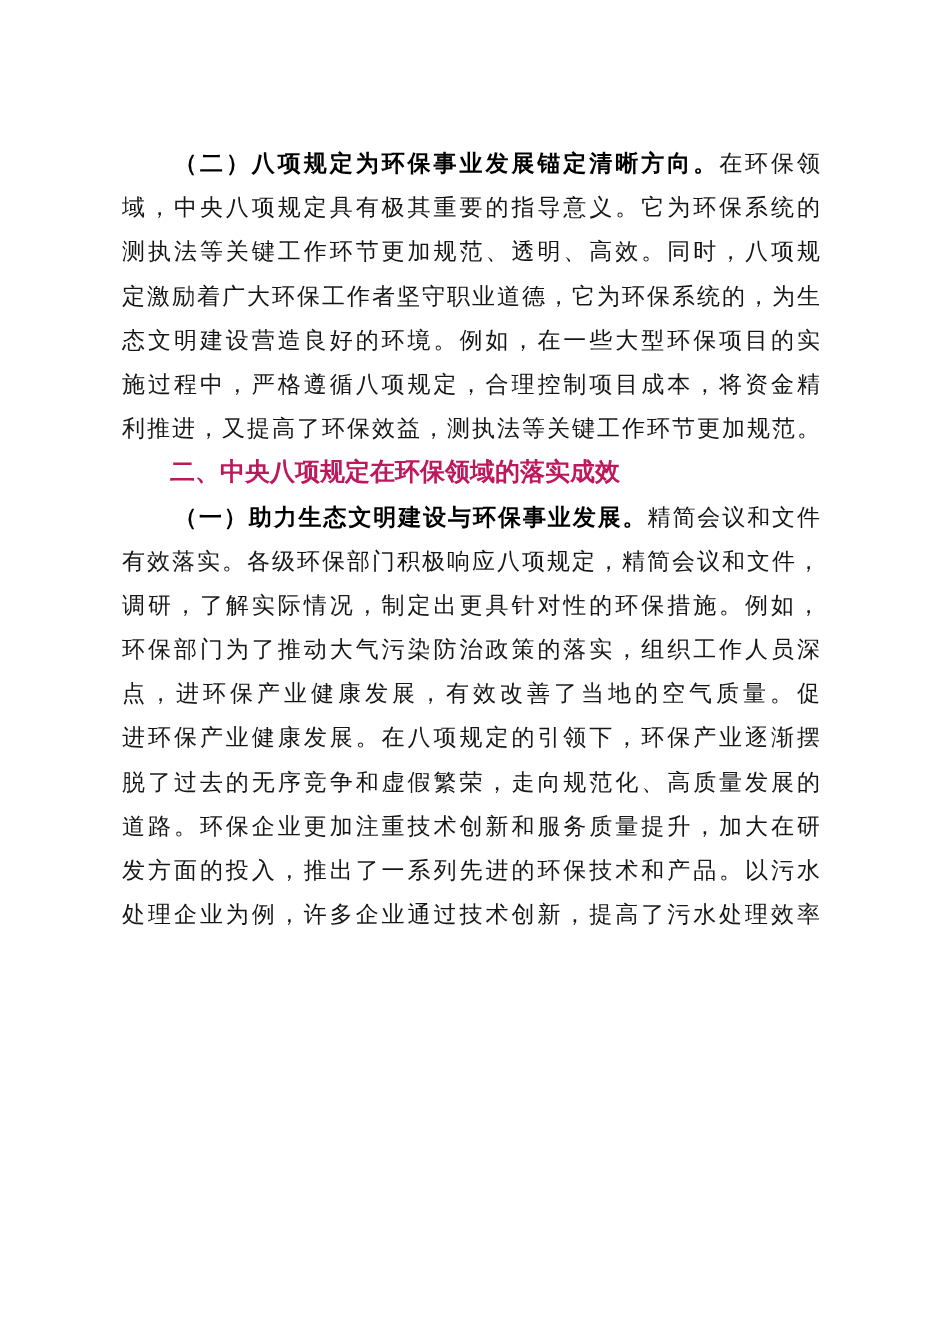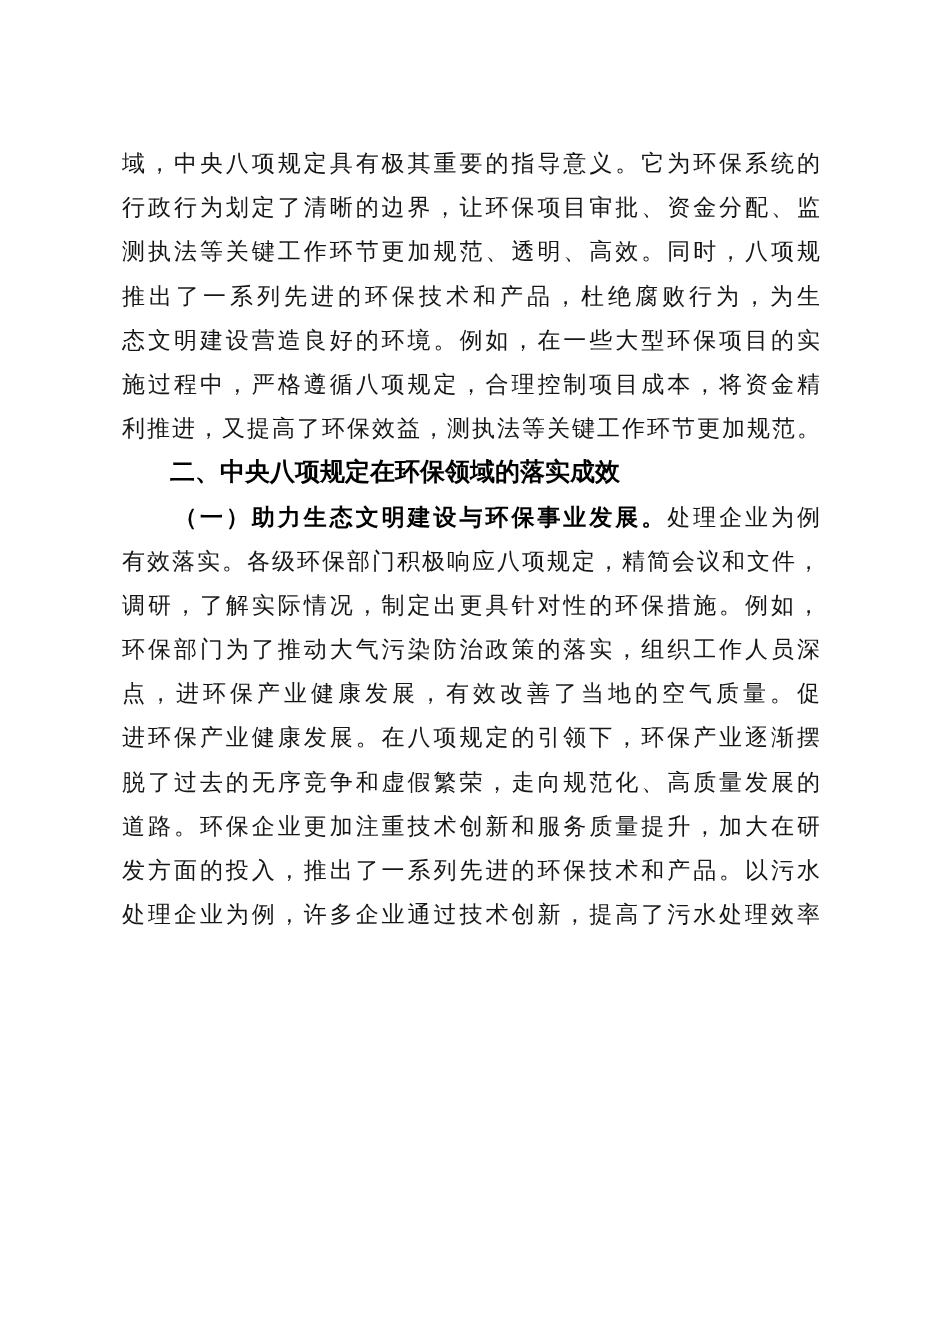--- a/index.html
+++ b/index.html
@@ -46,43 +46,45 @@
       font-weight: bold;
       color: #000000;
     }
     .heading {
       height: 44.2px;
       line-height: 44.2px;
       padding-left: 48px;
       font-family: "DejaVu Sans", "Liberation Sans", sans-serif;
       font-size: 25px;
       font-weight: bold;
-      color: #000000;
+      color: #be185d;
       text-align: left;
       letter-spacing: 0;
     }
   </style>
 </head>
 <body>
 
 <div class="page">
   <div class="text-block">
 
+    <div class="line indent">
+      <span class="lead">（二）八项规定为环保事业发展锚定清晰方向。</span><span>在环保领</span>
+    </div>
     <div class="line">域，中央八项规定具有极其重要的指导意义。它为环保系统的</div>
-    <div class="line">行政行为划定了清晰的边界，让环保项目审批、资金分配、监</div>
     <div class="line">测执法等关键工作环节更加规范、透明、高效。同时，八项规</div>
-    <div class="line">推出了一系列先进的环保技术和产品，杜绝腐败行为，为生</div>
+    <div class="line">定激励着广大环保工作者坚守职业道德，它为环保系统的，为生</div>
     <div class="line">态文明建设营造良好的环境。例如，在一些大型环保项目的实</div>
     <div class="line">施过程中，严格遵循八项规定，合理控制项目成本，将资金精</div>
     <div class="line">利推进，又提高了环保效益，测执法等关键工作环节更加规范。</div>
 
     <div class="heading">二、中央八项规定在环保领域的落实成效</div>
 
     <div class="line indent">
-      <span class="lead">（一）助力生态文明建设与环保事业发展。</span><span>处理企业为例</span>
+      <span class="lead">（一）助力生态文明建设与环保事业发展。</span><span>精简会议和文件</span>
     </div>
     <div class="line">有效落实。各级环保部门积极响应八项规定，精简会议和文件，</div>
     <div class="line">调研，了解实际情况，制定出更具针对性的环保措施。例如，</div>
     <div class="line">环保部门为了推动大气污染防治政策的落实，组织工作人员深</div>
     <div class="line">点，进环保产业健康发展，有效改善了当地的空气质量。促</div>
     <div class="line">进环保产业健康发展。在八项规定的引领下，环保产业逐渐摆</div>
     <div class="line">脱了过去的无序竞争和虚假繁荣，走向规范化、高质量发展的</div>
     <div class="line">道路。环保企业更加注重技术创新和服务质量提升，加大在研</div>
     <div class="line">发方面的投入，推出了一系列先进的环保技术和产品。以污水</div>
     <div class="line">处理企业为例，许多企业通过技术创新，提高了污水处理效率</div>

